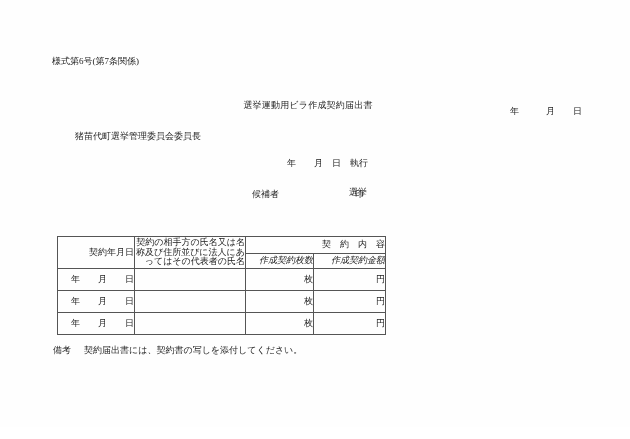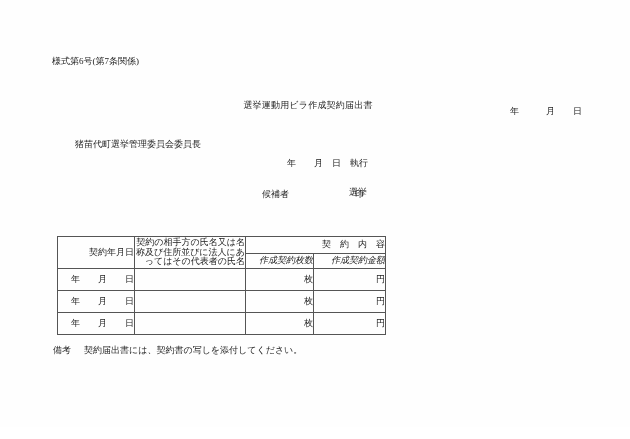--- a/index.html
+++ b/index.html
@@ -11,24 +11,24 @@
     font-family: "Liberation Serif", "DejaVu Serif", serif;
     color: #1c1c1c;
     font-size: 9px;
     overflow: hidden;
   }
   .abs { position: absolute; line-height: 1; white-space: pre; }
 
   .form-number { left: 52px; top: 57px; }
   .doc-title   { left: 0; top: 85px; width: 616px; text-align: center; letter-spacing: 0.2px; margin-top: 16px; }
   .top-date    { left: 510px; top: 107px; }
-  .addressee   { left: 62px; top: 140px; padding-left: 13px; }
+  .addressee   { left: 62px; top: 132px; padding-left: 13px; }
   .exec-date   { left: 287px; top: 159px; }
   .election    { left: 349px; top: 188px; }
-  .candidate   { left: 262px; top: 190px; }
+  .candidate   { left: 252px; top: 190px; }
   .seal        { left: 355px; top: 190px; }
   .body-text   { left: 48px; top: 212px; }
   .note        { left: 44px; top: 337px; }
   .note-text   { margin-left: 13px; }
 
   table.contract-table {
     position: absolute;
     left: 57px;
     top: 236px;
     width: 328px;

